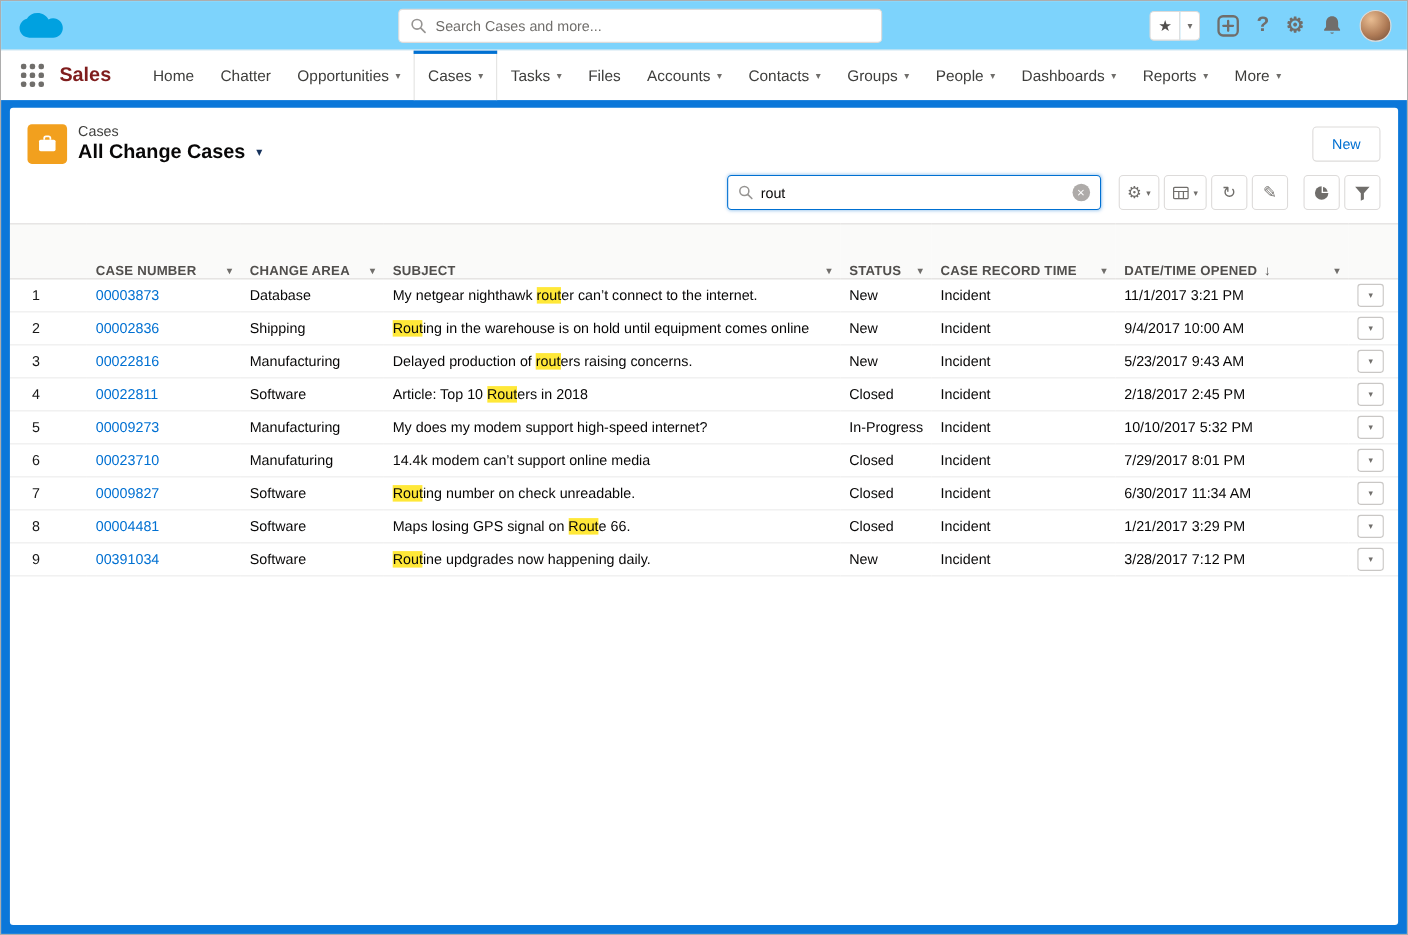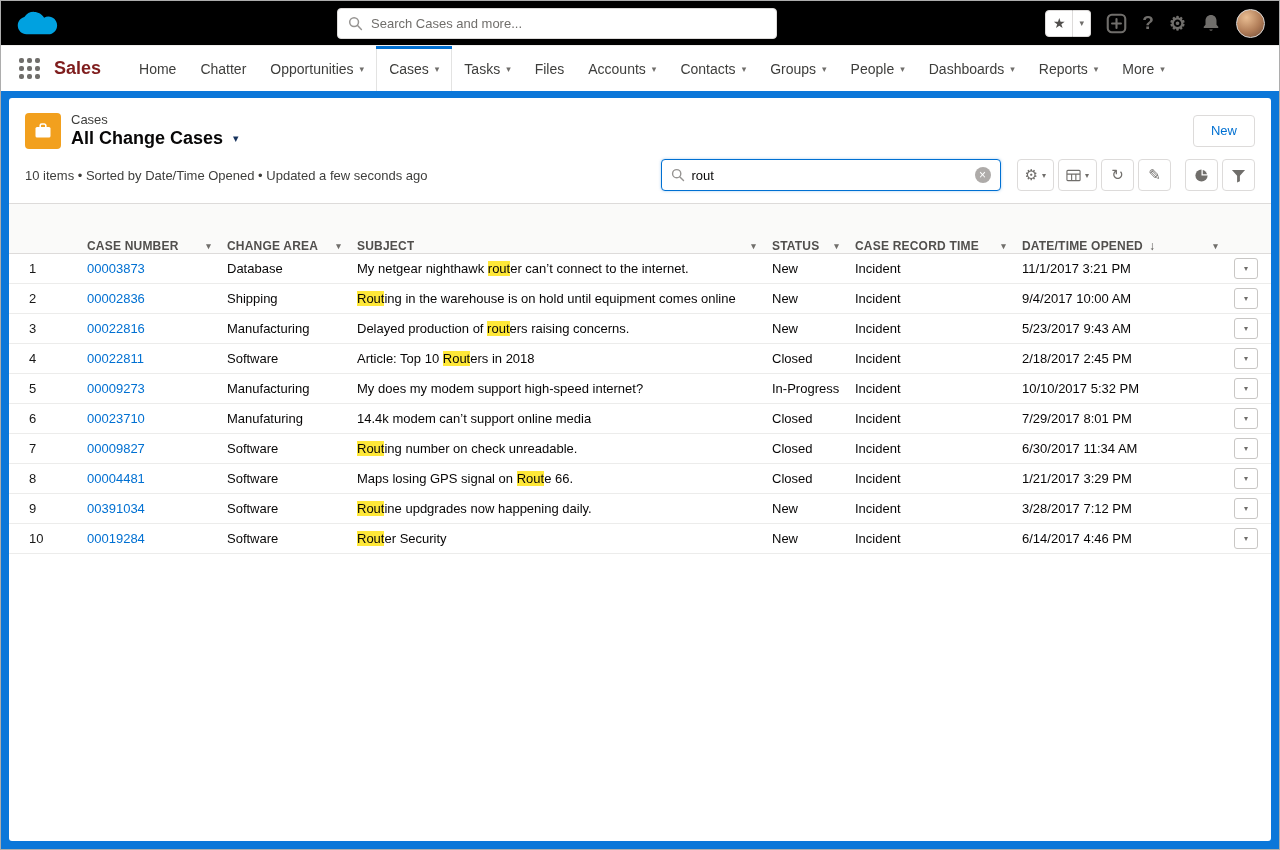--- a/index.html
+++ b/index.html
@@ -1,21 +1,21 @@
 <!DOCTYPE html>
 <html style="--accent: #0070d2; --link: #0070d2; --frame: #0b77d9; --highlight: #ffe838; --brand_cloud: #00a1e0; --case_icon: #f2a01e;"><head>
 <meta charset="utf-8">
 <style>
   * { box-sizing: border-box; margin: 0; padding: 0; }
   html,body { width:1280px; height:850px; overflow:hidden; }
   body { font-family: "Liberation Sans", sans-serif; font-size:13px; color:#080707; background:#fff; }
   .page { width:1280px; height:850px; border:1px solid #adadad; display:flex; flex-direction:column; position:relative; }
 
   
-  .global-header { height:45px; display:flex; align-items:center; padding:0 14px; background:#000000; border-bottom:1px solid #f0efee; flex:0 0 45px; }
+  .global-header { height:45px; display:flex; align-items:center; padding:0 14px; background:#7dd3fc; border-bottom:1px solid #f0efee; flex:0 0 45px;gap:25px; }
   .logo { width:46px; height:32px; display:flex; align-items:center; }
   .global-search { margin-left:276px; width:440px; height:31px; border:1px solid #dddbda; border-radius:4px; display:flex; align-items:center; padding:0 10px; background:#fff; }
   .global-search svg { flex:0 0 auto; margin-right:8px; }
   .global-search input { border:none; outline:none; flex:1; font-family:"Liberation Sans",sans-serif; font-size:13px; color:#080707; background:transparent; }
   .global-search input::placeholder { color:#706e6b; }
   .header-icons { margin-left:auto; display:flex; align-items:center; gap:15px; }
   .fav-group { display:flex; }
   .fav-seg { height:27px; border:1px solid #dddbda; background:#fff; display:flex; align-items:center; justify-content:center; cursor:pointer; color:#514f4d; }
   .fav-star { width:28px; border-radius:4px 0 0 4px; font-size:14px; }
   .fav-caret { width:18px; border-left:none; border-radius:0 4px 4px 0; font-size:9px; color:#706e6b; }
@@ -212,21 +212,20 @@
             <div class="title-row">
               <h1>All Change Cases</h1>
               <button class="title-caret"><span>▾</span></button>
             </div>
           </div>
         </div>
         <button class="new-btn">New</button>
       </div>
 
       <div class="toolbar-row">
-        <span class="summary">10 items • Sorted by Date/Time Opened • Updated a few seconds ago</span>
         <div class="toolbar-right">
           <div class="list-search">
             <svg width="14" height="14" viewBox="0 0 16 16">
               <circle cx="6.5" cy="6.5" r="4.7" fill="none" stroke="#969492" stroke-width="1.6"></circle>
               <line x1="10.2" y1="10.2" x2="14.3" y2="14.3" stroke="#969492" stroke-width="1.6" stroke-linecap="round"></line>
             </svg>
             <input value="rout" style="">
             <button class="clear-btn"><span>×</span></button>
           </div>
           <button class="tb-btn">
@@ -443,32 +442,18 @@
     <td class="c-subj"><span class="hl">Rout</span><span>ine updgrades now happening daily.</span></td>
     <td class="c-status">New</td>
     <td class="c-type">Incident</td>
     <td class="c-date">3/28/2017 7:12 PM</td>
     <td class="c-act">
       <button class="row-action">
         <span>▾</span>
       </button>
     </td>
   </tr>
-            <tr>
-    <td class="c-num">10</td>
-    <td class="c-case"><a>00019284</a></td>
-    <td class="c-area">Software</td>
-    <td class="c-subj"><span class="hl">Rout</span><span>er Security</span></td>
-    <td class="c-status">New</td>
-    <td class="c-type">Incident</td>
-    <td class="c-date">6/14/2017 4:46 PM</td>
-    <td class="c-act">
-      <button class="row-action">
-        <span>▾</span>
-      </button>
-    </td>
-  </tr>
           </tbody>
       </table>
 
     </div>
   </main>
 </div>
 
 </body></html>

